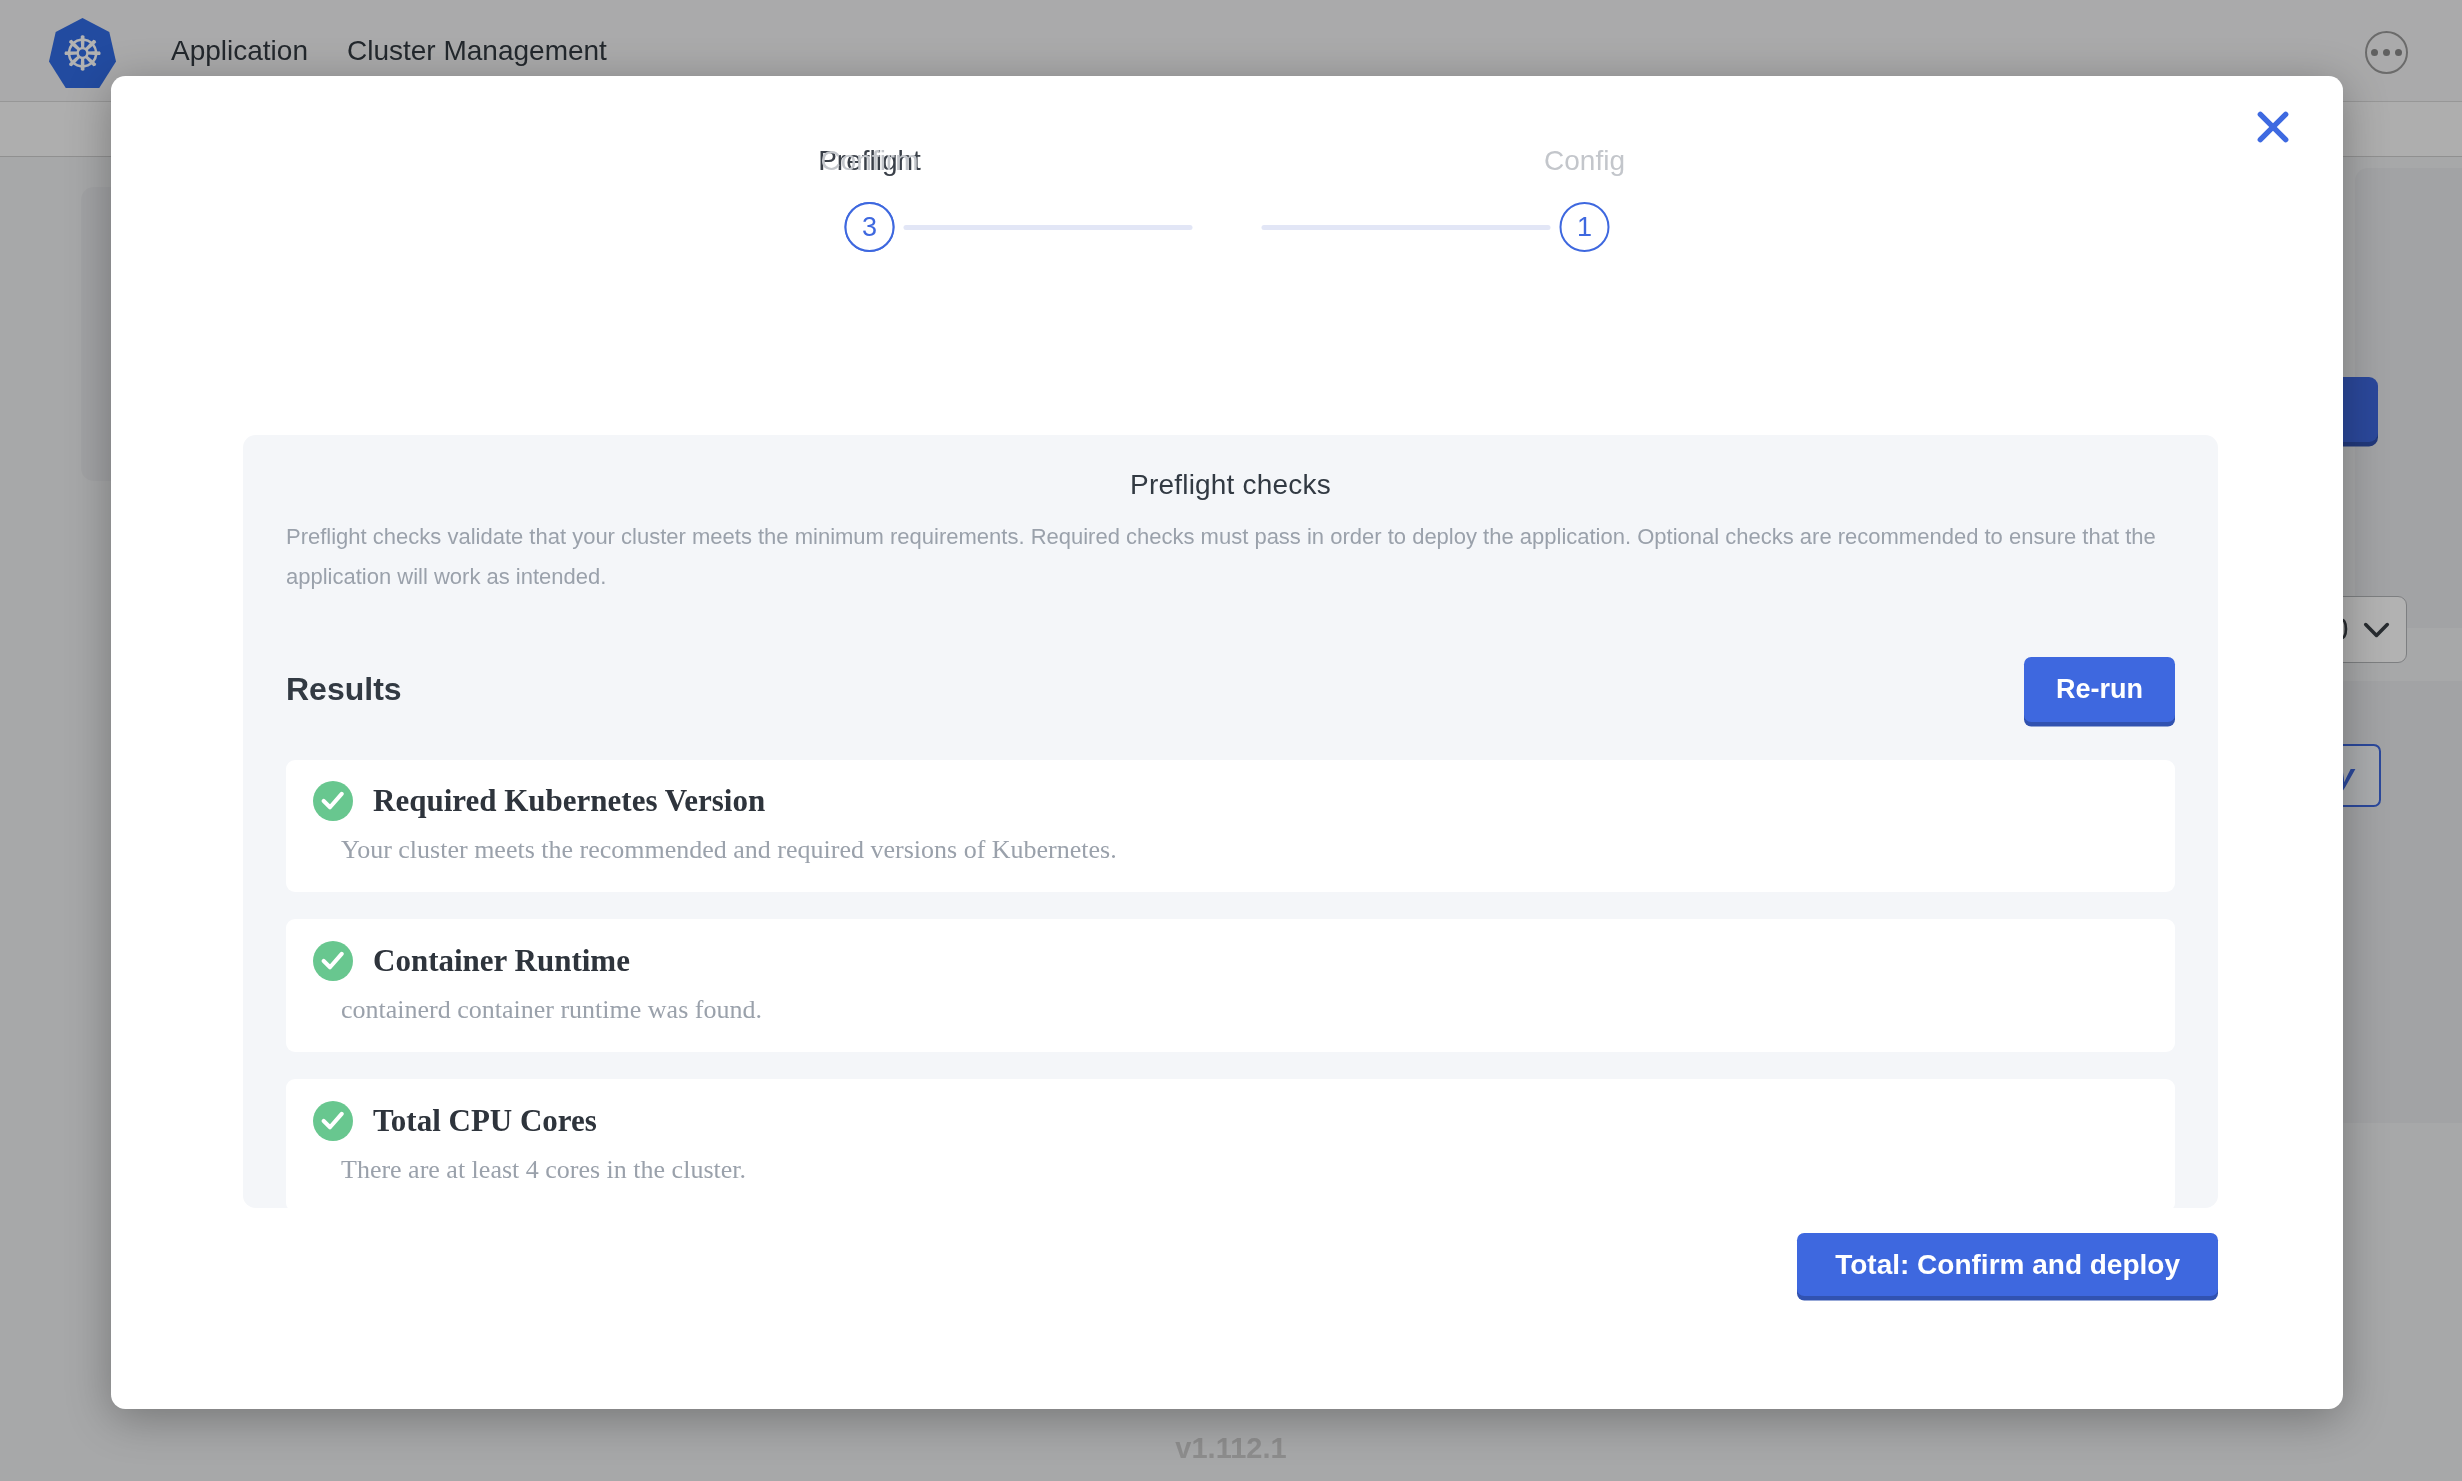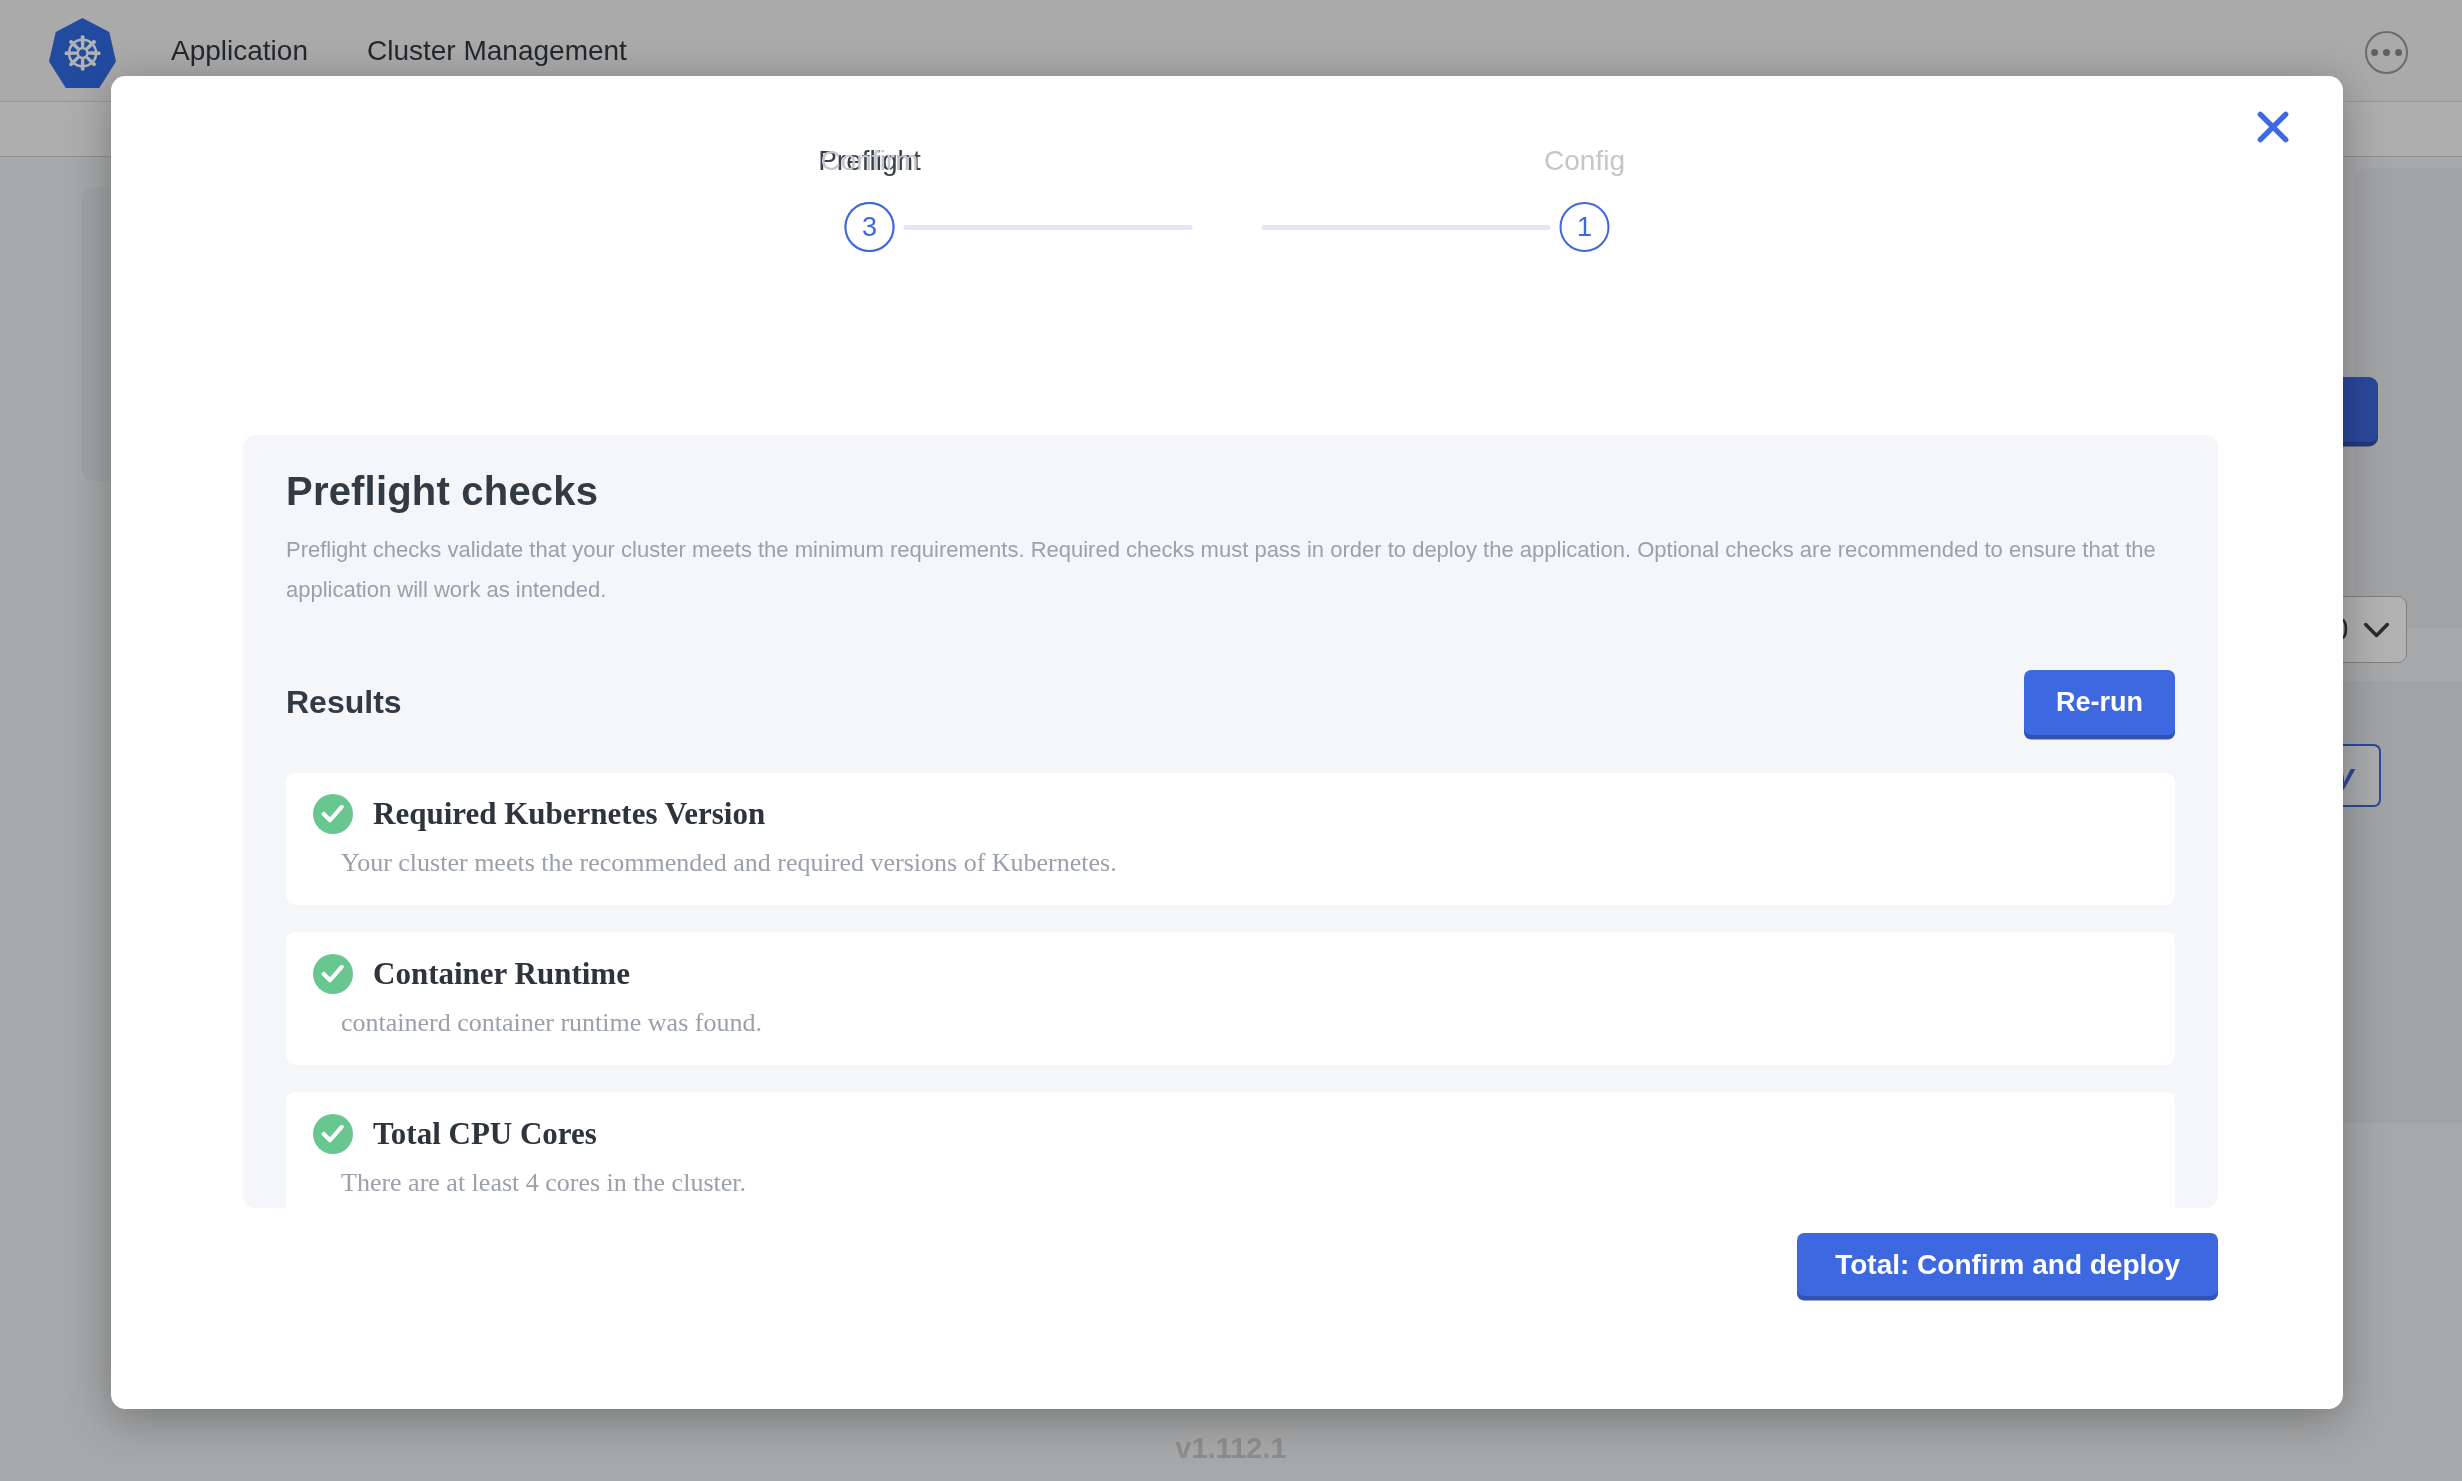--- a/index.html
+++ b/index.html
@@ -20,21 +20,21 @@
     position:absolute; left:0; top:0; width:2462px; height:101px;
     background:#f4f4f5; display:flex; align-items:center;
   }
   .k8s-logo {
     position:absolute; left:49px; top:18px; width:67px; height:70px;
     background:#326ce5; color:#fff;
     clip-path:polygon(50% 0%, 90% 20%, 100% 62%, 75% 100%, 25% 100%, 0% 62%, 10% 20%);
     display:flex; align-items:center; justify-content:center;
     font-size:47px; line-height:1;
   }
-  .nav-tabs { position:absolute; left:171px; top:0; height:101px; display:flex; gap:59px; align-items:center; }
+  .nav-tabs { position:absolute; left:171px; top:0; height:101px; display:flex; gap:39px; align-items:center; }
   .nav-tab { font-size:28px; color:#333a41; cursor:pointer; white-space:nowrap; }
   .more-btn {
     position:absolute; right:54px; top:31px; width:43px; height:43px;
     border:2.7px solid #9a9a9a; border-radius:50%;
     display:flex; align-items:center; justify-content:center; gap:4.5px;
   }
   .more-btn i { width:7.2px; height:7.2px; border-radius:50%; background:#8a8a8a; }
   .subnav {
     position:absolute; left:0; top:101px; width:2462px; height:56px;
     background:#fafafa; border-top:1.8px solid #d8d8d8; border-bottom:1.8px solid #cfcfcf;
@@ -91,21 +91,21 @@
   }
   .step.active .step-circle { background:var(--accent); border-color:var(--accent); color:#fff; }
   .step-line { position:absolute; top:82px; height:4.5px; background:#e2e6f6; border-radius:2.7px; width:289px; }
   .step-line.l1 { left:34px; } .step-line.l2 { left:392px; }
 
   
   .card {
     position:absolute; left:132px; top:359px; width:1975px; height:773px;
     background:#f4f6f9; border-radius:12.6px; padding:34px 43px;
   }
-  .card h1 { font-size:40px; font-weight:bold; color:var(--text-dark); letter-spacing:0.2px; }
+  .card h1 { font-size:28px; font-weight:normal; color:var(--text-dark); letter-spacing:0.2px;text-align:center; }
   .card .desc { margin-top:16px; max-width:1874px; font-size:22px; line-height:1.83; color:var(--text-muted); }
   .results-row { margin-top:59px; display:flex; align-items:center; justify-content:space-between; }
   .results-row h2 { font-size:32px; font-weight:bold; color:var(--text-dark); }
   .btn { border:none; cursor:pointer; font-family:inherit; font-weight:bold; border-radius:7.2px; }
   .btn-rerun {
     background:var(--accent); color:#fff; font-size:27px; height:65px; padding:0 32px;
     box-shadow:0 4.5px 0 var(--accent-dark);
   }
   .check-list { margin-top:38px; }
   .check-row { background:#fff; border-radius:9px; padding:21.6px 27px 27px 27px; margin-bottom:27px;font-family:Liberation Serif, serif; }

